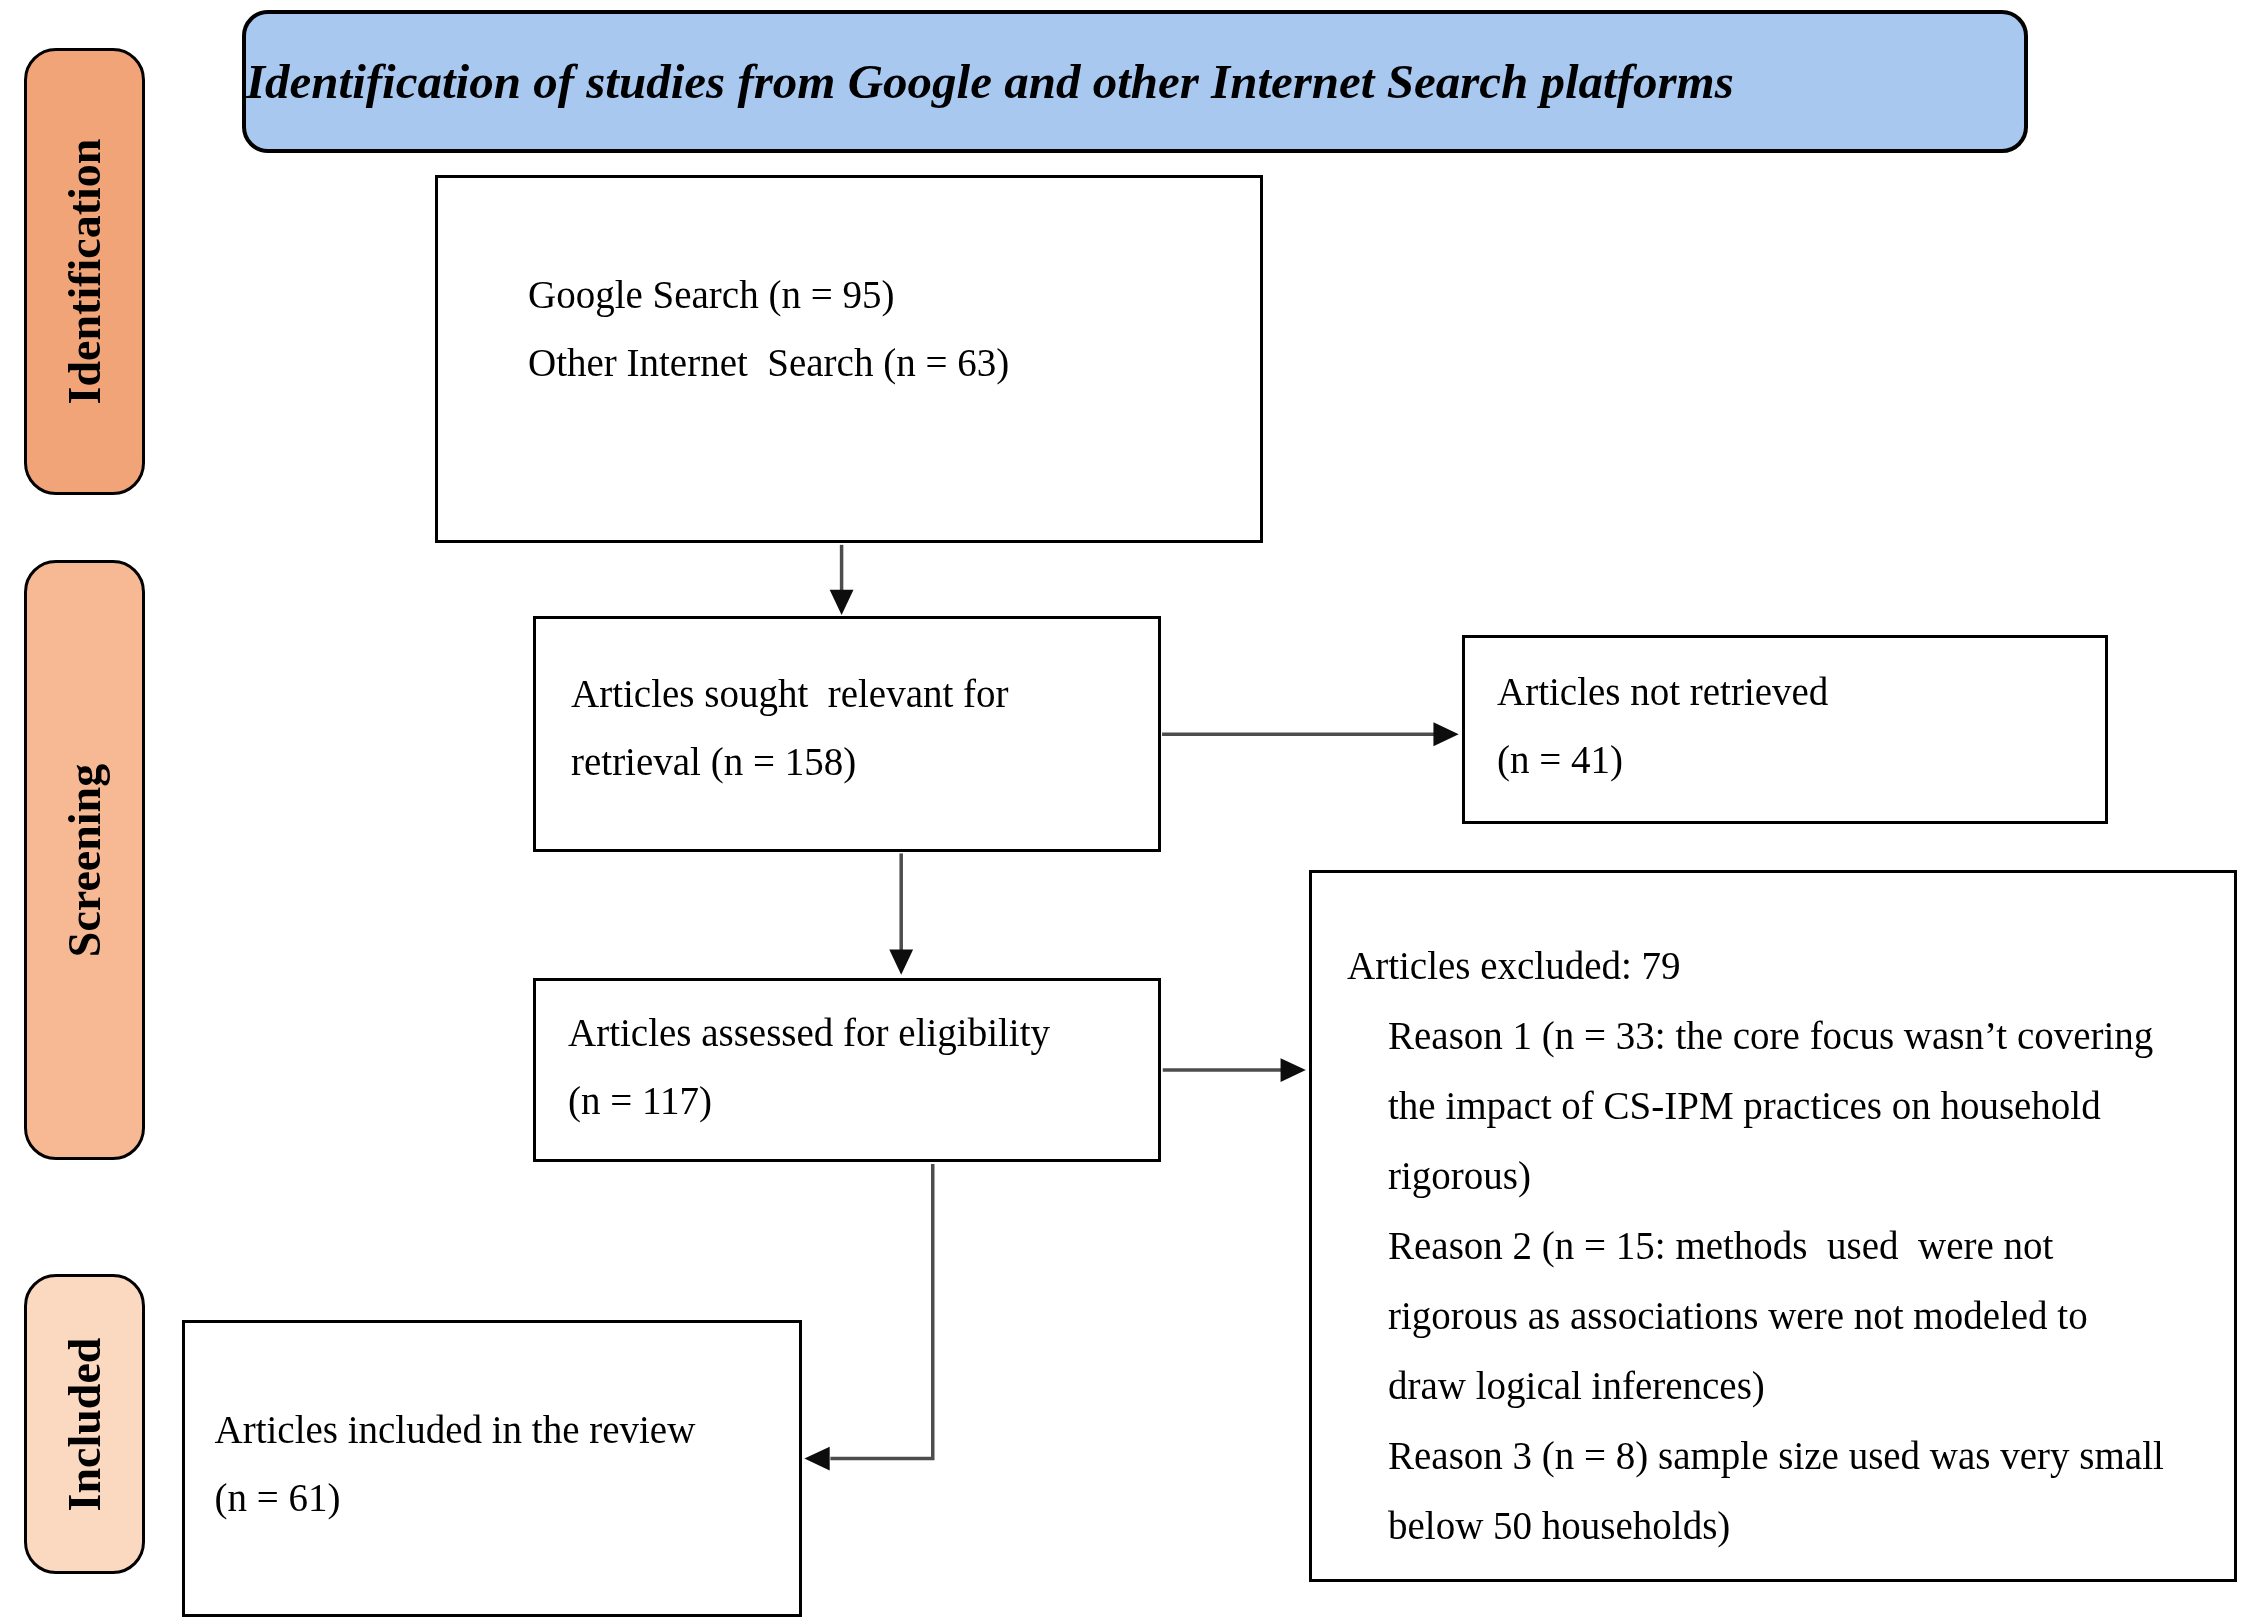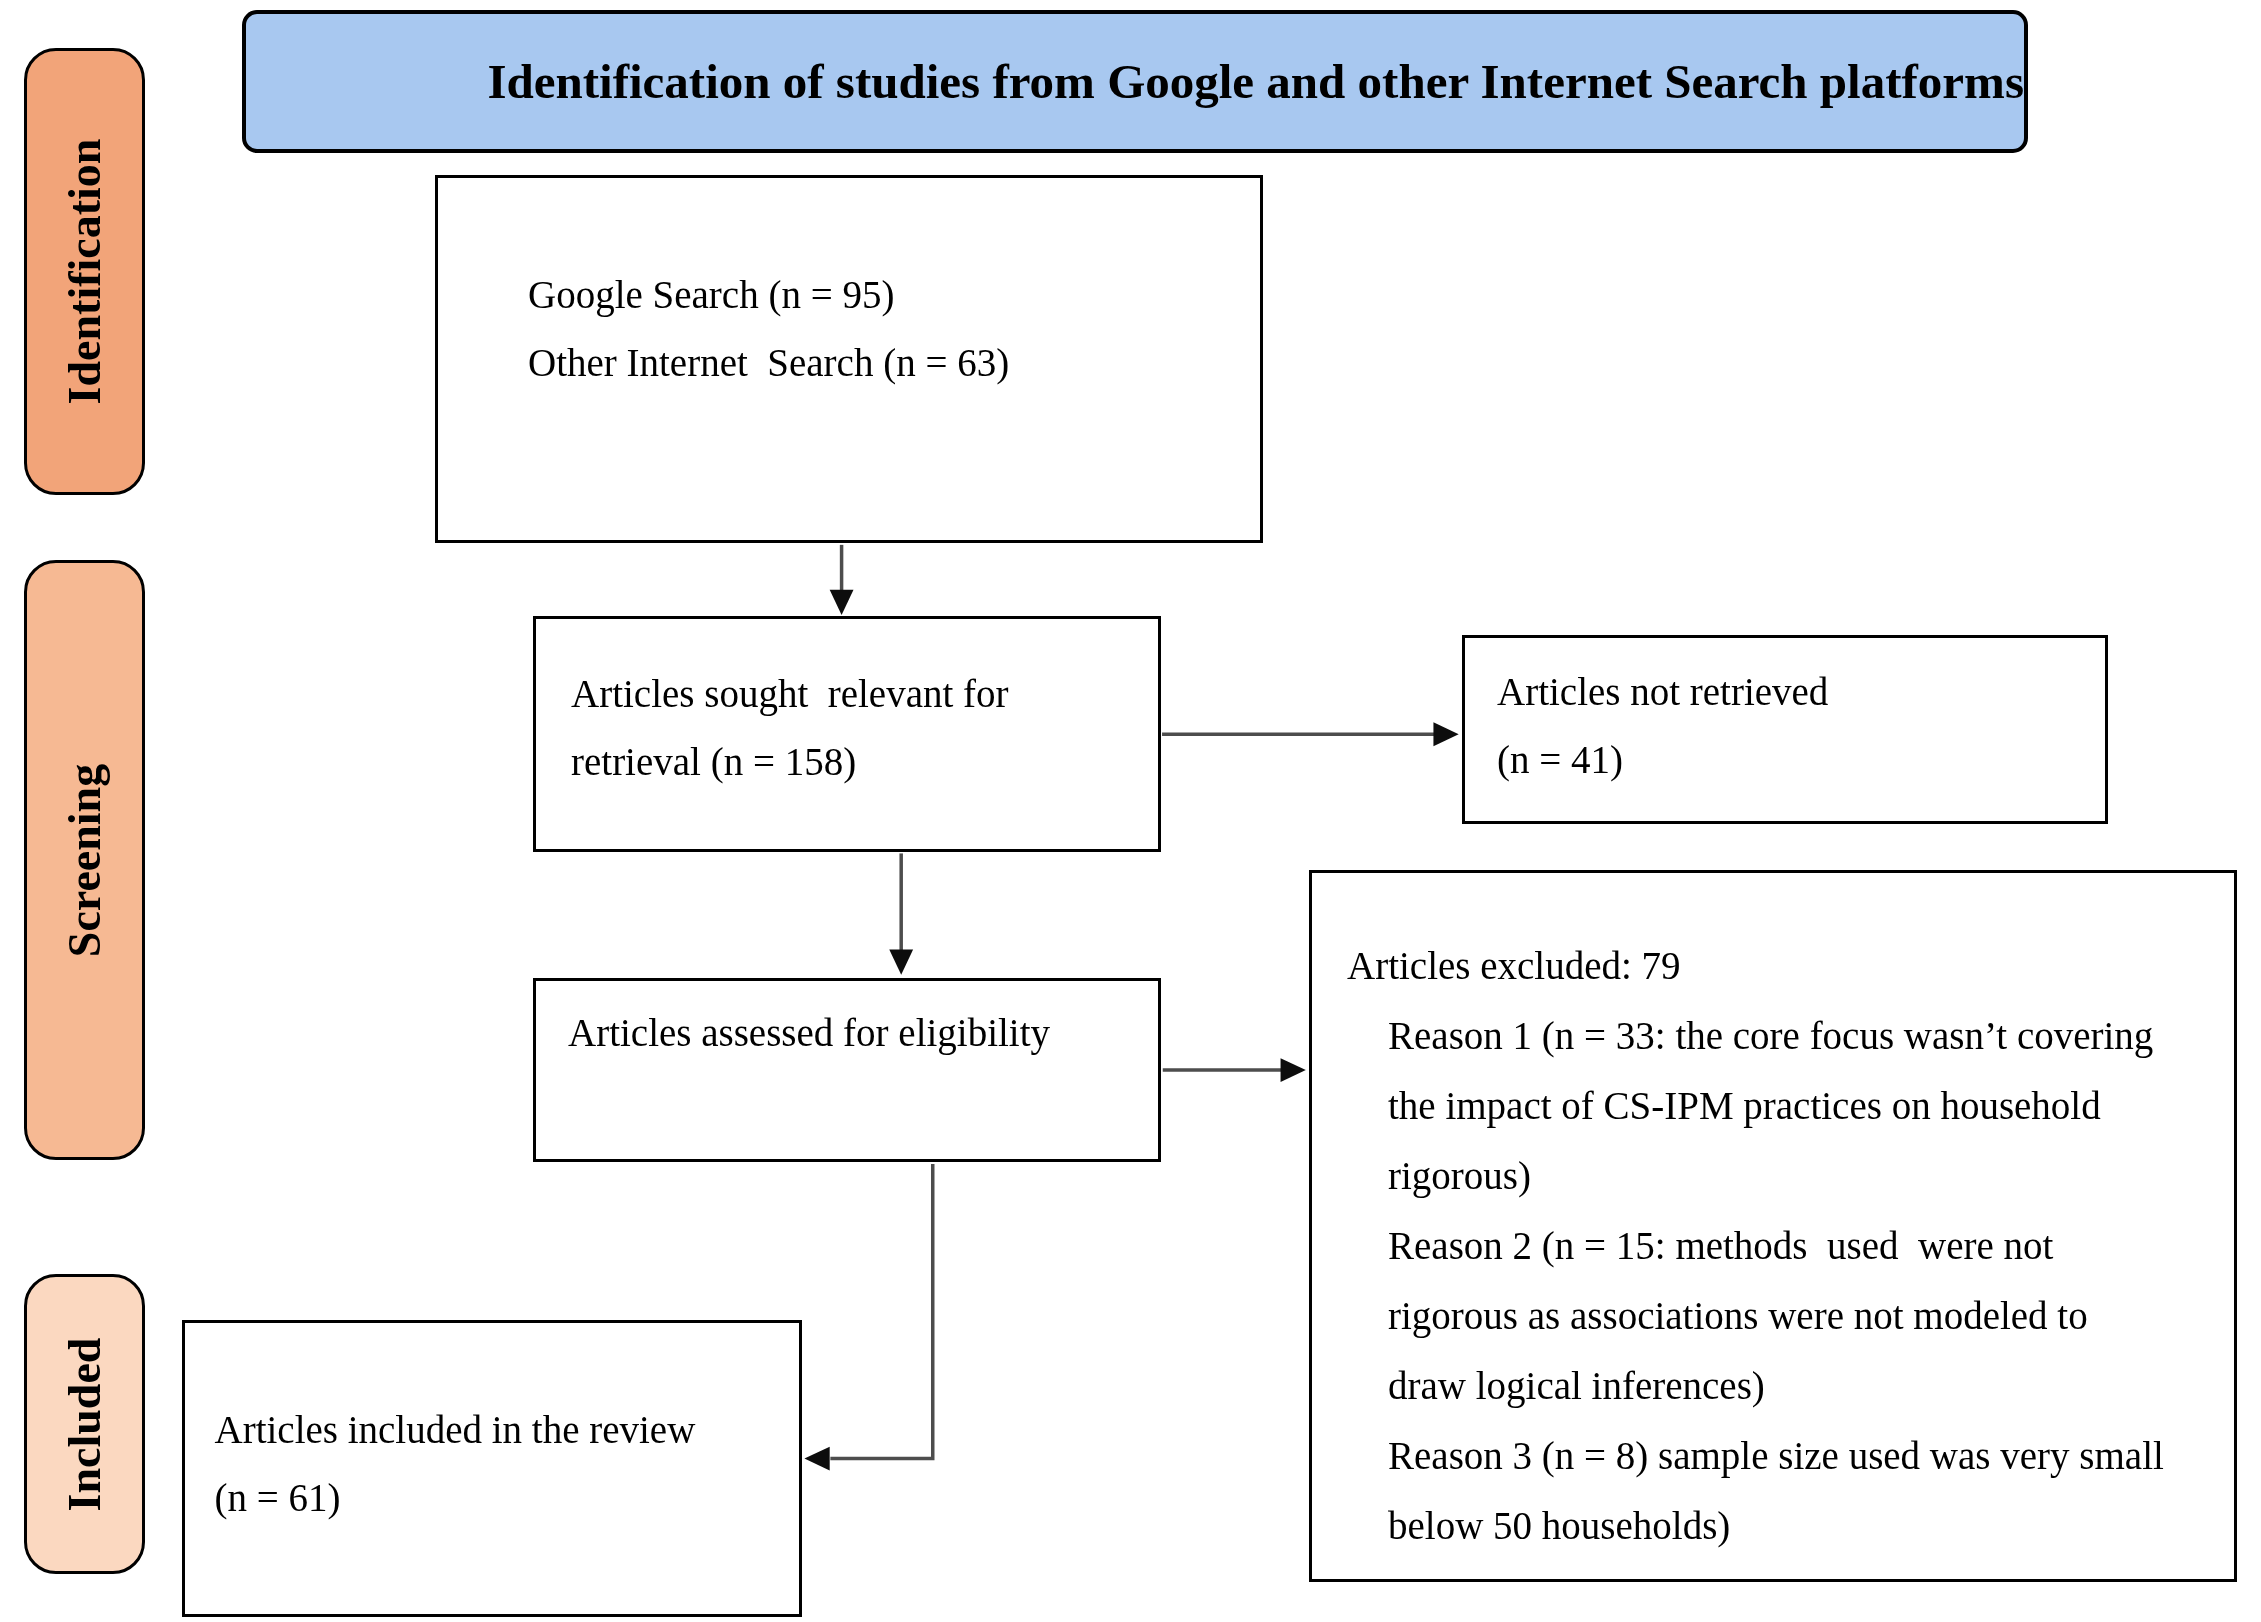--- a/index.html
+++ b/index.html
@@ -6,23 +6,23 @@
   .canvas{
     position:relative;
     width:2261px;height:1622px;
     background:#ffffff;
     font-family:"Liberation Serif","DejaVu Serif",serif;
     color:#000;
   }
   
   .title-banner{
     position:absolute;left:242px;top:9.8px;width:1786px;height:143px;
-    background:#a8c8f0;border:4.2px solid #000;border-radius:15px;
+    background:#a8c8f0;border:4.2px solid #000;border-radius:26px;
     box-sizing:border-box;
-    display:flex;align-items:center;justify-content:flex-end;
+    display:flex;align-items:center;justify-content:flex-start;font-style:italic;
   }
   .title-banner .title-text{
     font-size:49px;font-weight:bold;letter-spacing:0px;text-align:center;
   }
   
   .stage{
     position:absolute;left:24px;width:121px;
     border:3.5px solid #000;border-radius:32px;box-sizing:border-box;
     display:flex;align-items:center;justify-content:center;
   }
@@ -110,20 +110,21 @@
     <span class="line">retrieval (n = 158)</span>
   </div>
 
   <div class="fbox box-not-retrieved">
     <span class="line">Articles not retrieved</span>
     <span class="line">(n = 41)</span>
   </div>
 
   <div class="fbox box-assessed">
     <span class="line">Articles assessed for eligibility</span>
+    <span class="line">(n = 117)</span>
   </div>
 
   <div class="fbox box-excluded">
     <span class="line">Articles excluded: 79</span>
     <span class="line indent">Reason 1 (n = 33: the core focus wasn’t covering</span>
     <span class="line indent">the impact of CS-IPM practices on household</span>
     <span class="line indent">rigorous)</span>
     <span class="line indent">Reason 2 (n = 15: methods  used  were not</span>
     <span class="line indent">rigorous as associations were not modeled to</span>
     <span class="line indent">draw logical inferences)</span>

